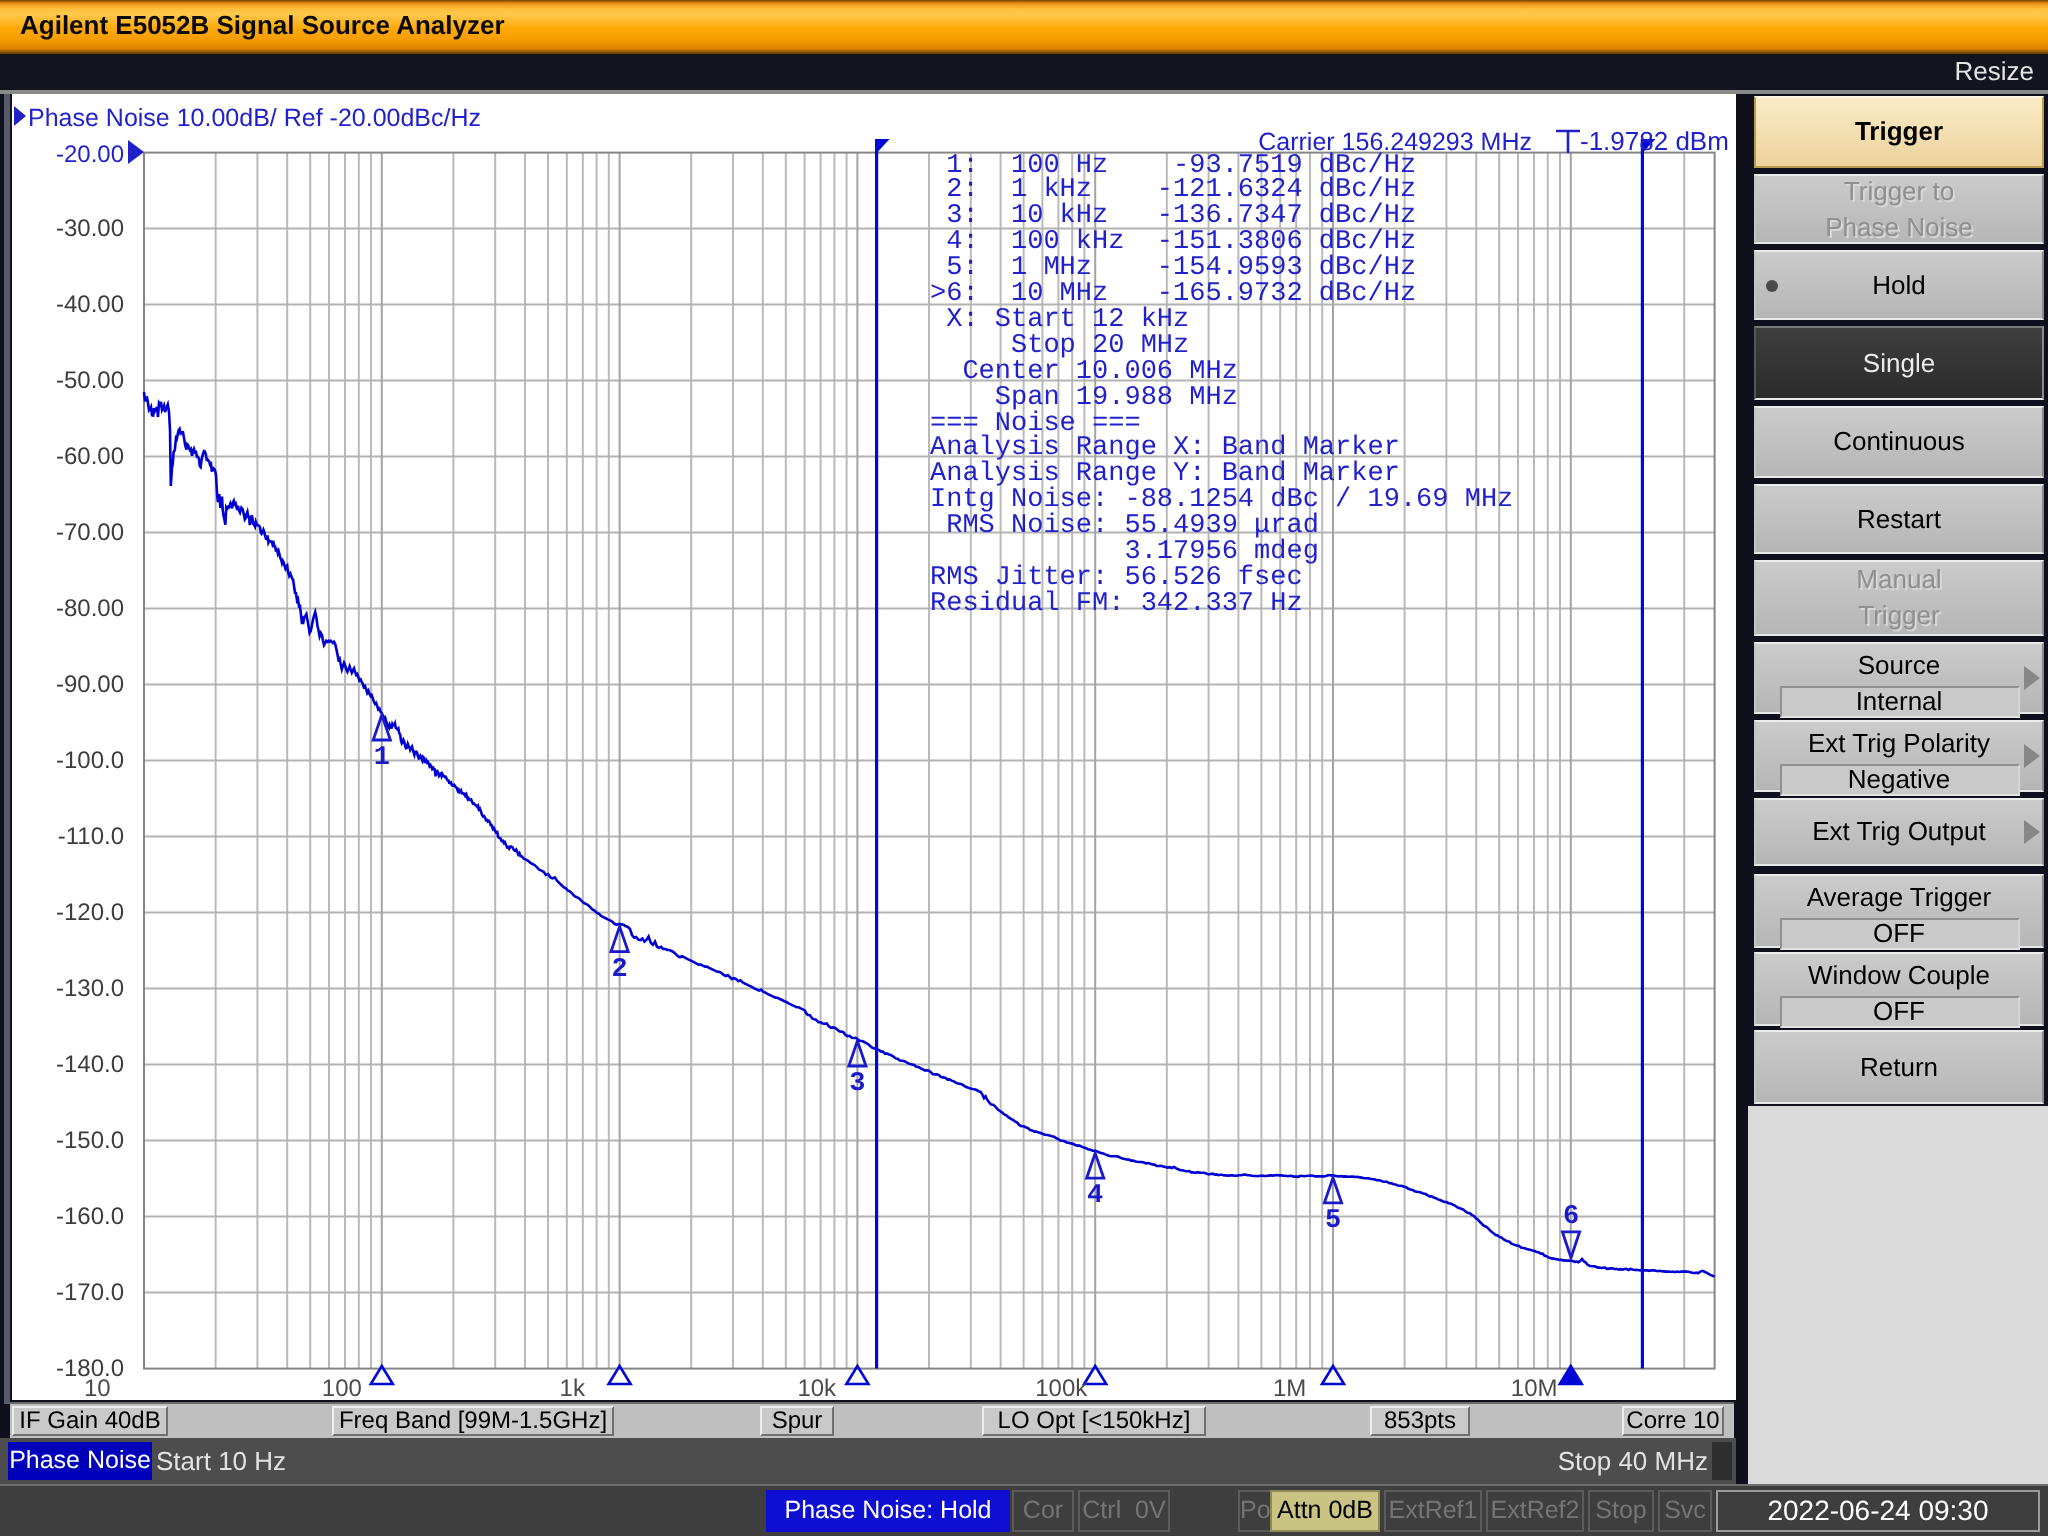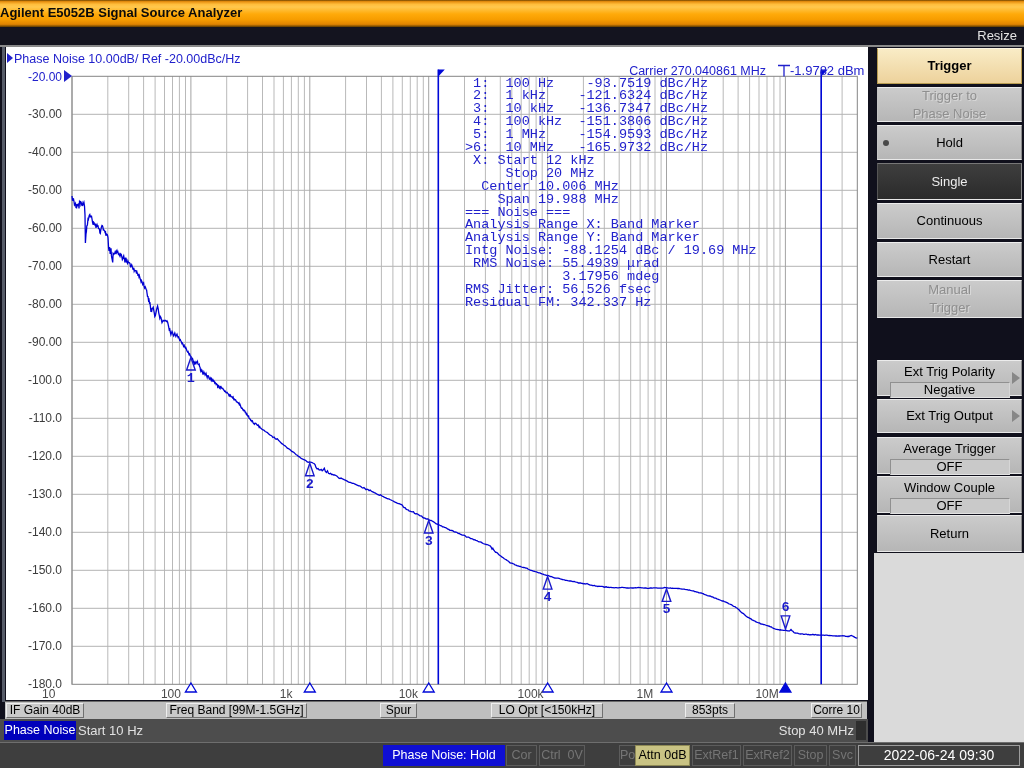--- a/index.html
+++ b/index.html
@@ -1,18 +1,18 @@
 <!DOCTYPE html>
 <html><head><meta charset="utf-8"><style>
 *{margin:0;padding:0;box-sizing:border-box}
 html,body{width:1024px;height:768px;overflow:hidden;background:#d9d9d9;font-family:"Liberation Sans",sans-serif}
 #root{position:relative;width:1024px;height:768px}
 #titlebar{position:absolute;left:0;top:0;width:1024px;height:27px;
 background:linear-gradient(180deg,#6e4400 0%,#e89010 6%,#ffbe3c 16%,#ffc84e 26%,#ffaa0a 52%,#f79d00 72%,#e08400 90%,#5a3a00 100%);
-color:#0a0a0a;font-size:13px;font-weight:bold;line-height:26px;}
+color:#0a0a0a;font-size:13px;font-weight:bold;line-height:26px;padding-left:10px}
 #resizebar{position:absolute;left:0;top:27px;width:1024px;height:18px;background:#14141f;color:#e4e4e4;font-size:13px;line-height:18px;text-align:right;padding-right:7px}
 #screen{position:absolute;left:0;top:45px;width:874px;height:697px;background:#10101c;border-top:2px solid #8a8a8a}
 #lb{position:absolute;left:2px;top:0;width:3px;height:655px;background:#565b68}
 #white{position:absolute;left:6px;top:0;width:862px;height:653px;background:#fff}
 #bar1{position:absolute;left:5px;top:654px;width:862px;height:18px;background:#bfbfbf;border-top:1px solid #6a6a6a}
 .s1b{position:absolute;top:1px;height:15px;background:#c9c9c9;border:1px solid;border-color:#eeeeee #707070 #707070 #eeeeee;font-size:12px;line-height:13px;text-align:center;color:#000;white-space:nowrap}
 #bar2{position:absolute;left:0;top:672px;width:868px;height:23px;background:#4d4d4d}
 .pn{position:absolute;left:4px;top:2px;width:72px;height:19px;background:#0000bb;color:#fff;font-size:12.5px;line-height:19px;text-align:center;white-space:nowrap}
 .start{position:absolute;left:78px;top:2px;color:#e2e2e2;font-size:13px;line-height:19px}
 .stop{position:absolute;left:700px;top:2px;width:154px;color:#e2e2e2;font-size:13px;line-height:19px;text-align:right}
@@ -95,20 +95,21 @@
 <path d="M772.0,18.5 H784.0 M778.0,18.5 V29.5" stroke="#2121cc" stroke-width="1.3" fill="none"></path>
 </svg>
 <div id="sidebar">
       <div class="sb hdr" style="top:1px;height:36px">Trigger</div>
       <div class="sb dis" style="top:40px;height:35px">Trigger to<br>Phase Noise</div>
       <div class="sb " style="top:78px;height:35px"><span class="dot"></span>Hold</div>
       <div class="sb sel" style="top:116px;height:37px">Single</div>
       <div class="sb " style="top:156px;height:36px">Continuous</div>
       <div class="sb " style="top:195px;height:35px">Restart</div>
       <div class="sb dis" style="top:233px;height:38px">Manual<br>Trigger</div>
+      <div class="sb val" style="top:274px;height:36px">Source<div class="vbox">Internal</div><span class="arr"></span></div>
       <div class="sb val" style="top:313px;height:36px">Ext Trig Polarity<div class="vbox">Negative</div><span class="arr"></span></div>
       <div class="sb " style="top:352px;height:34px">Ext Trig Output<span class="arr"></span></div>
       <div class="sb val" style="top:390px;height:37px">Average Trigger<div class="vbox">OFF</div></div>
       <div class="sb val" style="top:429px;height:37px">Window Couple<div class="vbox">OFF</div></div>
       <div class="sb " style="top:468px;height:37px">Return</div>
       <div id="sbfill"></div>
     </div>
 <div class="yl" style="top:106.8px">-30.00</div>
     <div class="yl" style="top:144.8px">-40.00</div>
     <div class="yl" style="top:182.8px">-50.00</div>
@@ -129,21 +130,21 @@
     <div class="xl" style="left:160.9px">100</div>
     <div class="xl" style="left:279.8px">1k</div>
     <div class="xl" style="left:398.7px">10k</div>
     <div class="xl" style="left:517.6px">100k</div>
     <div class="xl" style="left:636.5px">1M</div>
     <div class="xl" style="left:755.4px">10M</div>
 <div id="tri1"></div>
     <div id="topline">Phase Noise 10.00dB/ Ref -20.00dBc/Hz</div>
 <div id="ref20">-20.00</div>
     <div id="tri2"></div>
-<div id="carrier">Carrier 270.040861 MHz</div>
+<div id="carrier">Carrier 156.249293 MHz</div>
     <div id="dbm">-1.9782 dBm</div>
 <pre id="mkrs"> 1:  100 Hz    -93.7519 dBc/Hz
  2:  1 kHz    -121.6324 dBc/Hz
  3:  10 kHz   -136.7347 dBc/Hz
  4:  100 kHz  -151.3806 dBc/Hz
  5:  1 MHz    -154.9593 dBc/Hz
 &gt;6:  10 MHz   -165.9732 dBc/Hz
  X: Start 12 kHz
      Stop 20 MHz
   Center 10.006 MHz

